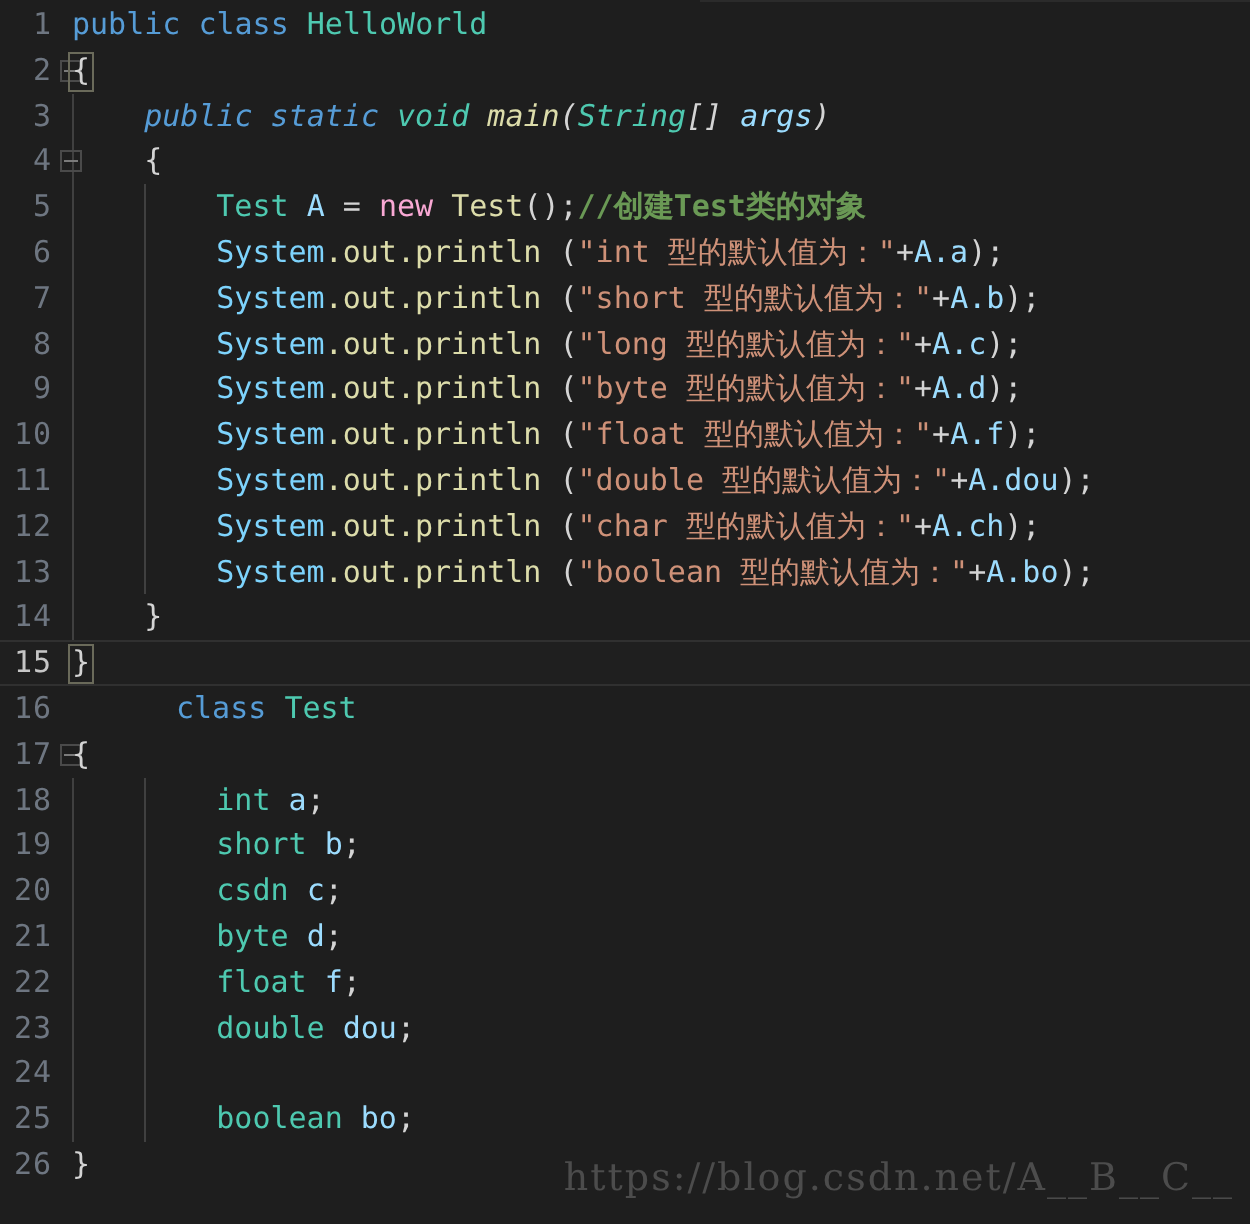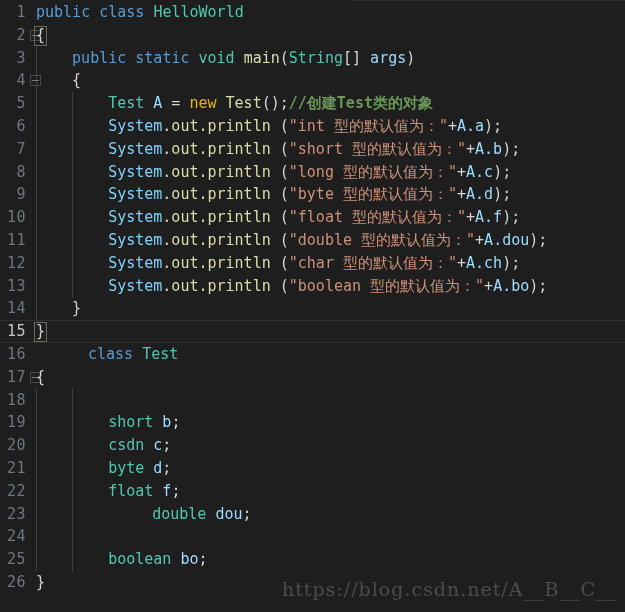--- a/index.html
+++ b/index.html
@@ -131,21 +131,21 @@
     pointer-events: none;
   }
 
   
   .kw    { color: #569cd6; }   
   .type  { color: #4ec9b0; }   
   .fn    { color: #dcdcaa; }   
   .var   { color: #9cdcfe; }   
   .str   { color: #ce9178; }   
   .cmt   { color: #6a9955; font-weight: bold; }   
-  .newkw { color: #eab308; }   
+  .newkw { color: #f9a8d4; }   
   .plain { color: #d4d4d4; }   
   .sys   { color: #7dd3fc; }   
 
   
   .watermark {
     position: absolute;
     right: 8px;
     bottom: 12px;
     font-family: "DejaVu Serif", "Liberation Serif", serif;
     font-size: 19px;
@@ -200,39 +200,40 @@
       <div class="ln" style="top: 548.2px;">25</div>
       <div class="ln" style="top: 571px;">26</div>
       <div class="fold" style="top: 29.8px;"></div>
       <div class="fold" style="top: 75.4px;"></div>
       <div class="fold" style="top: 371.8px;"></div>
     </div>
 
   <div class="code" id="code">
       <div class="line" style="top: 1px;"><span class="txt" style="left: 36px;"><span class="kw">public </span><span class="kw">class </span><span class="type">HelloWorld</span></span></div>
       <div class="line" style="top: 23.8px;"><span class="txt" style="left: 36px;"><span class="plain">{</span></span></div>
-      <div class="line" style="top: 46.6px;"><span class="txt" style="left: 72.08px;"><span class="kw">public </span><span class="kw">static </span><span class="type">void </span><span class="fn">main</span><span class="plain">(</span><span class="type">String</span><span class="plain">[] </span><span class="var">args</span><span class="plain">)</span></span></div>
+      <div class="line" style="top: 46.6px;"><span class="txt" style="left: 72.08px; font-style: italic;"><span class="kw">public </span><span class="kw">static </span><span class="type">void </span><span class="fn">main</span><span class="plain">(</span><span class="type">String</span><span class="plain">[] </span><span class="var">args</span><span class="plain">)</span></span></div>
       <div class="line" style="top: 69.4px;"><span class="txt" style="left: 72.08px;"><span class="plain">{</span></span></div>
       <div class="line" style="top: 92.2px;"><span class="txt" style="left: 108.16px;"><span class="type">Test </span><span class="var">A</span><span class="plain"> = </span><span class="newkw">new </span><span class="fn">Test</span><span class="plain">();</span><span class="cmt">//创建Test类的对象</span></span></div>
       <div class="line" style="top: 115px;"><span class="txt" style="left: 108.16px;"><span class="sys">System</span><span class="fn">.out.println</span><span class="plain"> (</span><span class="str">"int 型的默认值为："</span><span class="plain">+</span><span class="var">A</span><span class="var">.a</span><span class="plain">);</span></span></div>
       <div class="line" style="top: 137.8px;"><span class="txt" style="left: 108.16px;"><span class="sys">System</span><span class="fn">.out.println</span><span class="plain"> (</span><span class="str">"short 型的默认值为："</span><span class="plain">+</span><span class="var">A</span><span class="var">.b</span><span class="plain">);</span></span></div>
       <div class="line" style="top: 160.6px;"><span class="txt" style="left: 108.16px;"><span class="sys">System</span><span class="fn">.out.println</span><span class="plain"> (</span><span class="str">"long 型的默认值为："</span><span class="plain">+</span><span class="var">A</span><span class="var">.c</span><span class="plain">);</span></span></div>
       <div class="line" style="top: 183.4px;"><span class="txt" style="left: 108.16px;"><span class="sys">System</span><span class="fn">.out.println</span><span class="plain"> (</span><span class="str">"byte 型的默认值为："</span><span class="plain">+</span><span class="var">A</span><span class="var">.d</span><span class="plain">);</span></span></div>
       <div class="line" style="top: 206.2px;"><span class="txt" style="left: 108.16px;"><span class="sys">System</span><span class="fn">.out.println</span><span class="plain"> (</span><span class="str">"float 型的默认值为："</span><span class="plain">+</span><span class="var">A</span><span class="var">.f</span><span class="plain">);</span></span></div>
       <div class="line" style="top: 229px;"><span class="txt" style="left: 108.16px;"><span class="sys">System</span><span class="fn">.out.println</span><span class="plain"> (</span><span class="str">"double 型的默认值为："</span><span class="plain">+</span><span class="var">A</span><span class="var">.dou</span><span class="plain">);</span></span></div>
       <div class="line" style="top: 251.8px;"><span class="txt" style="left: 108.16px;"><span class="sys">System</span><span class="fn">.out.println</span><span class="plain"> (</span><span class="str">"char 型的默认值为："</span><span class="plain">+</span><span class="var">A</span><span class="var">.ch</span><span class="plain">);</span></span></div>
       <div class="line" style="top: 274.6px;"><span class="txt" style="left: 108.16px;"><span class="sys">System</span><span class="fn">.out.println</span><span class="plain"> (</span><span class="str">"boolean 型的默认值为："</span><span class="plain">+</span><span class="var">A</span><span class="var">.bo</span><span class="plain">);</span></span></div>
       <div class="line" style="top: 297.4px;"><span class="txt" style="left: 72.08px;"><span class="plain">}</span></span></div>
       <div class="line" style="top: 320.2px;"><span class="txt" style="left: 36px;"><span class="plain">}</span></span></div>
       <div class="line" style="top: 343px;"><span class="txt" style="left: 52px; margin-left: 36px;"><span class="kw">class </span><span class="type">Test</span></span></div>
       <div class="line" style="top: 365.8px;"><span class="txt" style="left: 36px;"><span class="plain">{</span></span></div>
+      <div class="line" style="top: 388.6px;"><span class="txt" style="left: 108.16px;"><span class="type">int </span><span class="var">a</span><span class="plain">;</span></span></div>
       <div class="line" style="top: 411.4px;"><span class="txt" style="left: 108.16px;"><span class="type">short </span><span class="var">b</span><span class="plain">;</span></span></div>
       <div class="line" style="top: 434.2px;"><span class="txt" style="left: 108.16px;"><span class="type">csdn </span><span class="var">c</span><span class="plain">;</span></span></div>
       <div class="line" style="top: 457px;"><span class="txt" style="left: 108.16px;"><span class="type">byte </span><span class="var">d</span><span class="plain">;</span></span></div>
       <div class="line" style="top: 479.8px;"><span class="txt" style="left: 108.16px;"><span class="type">float </span><span class="var">f</span><span class="plain">;</span></span></div>
-      <div class="line" style="top: 502.6px;"><span class="txt" style="left: 108.16px; margin-left: 44px;"><span class="type">double </span><span class="var">dou</span><span class="plain">;</span></span></div>
+      <div class="line" style="top: 502.6px;"><span class="txt" style="left: 108.16px;"><span class="type">double </span><span class="var">dou</span><span class="plain">;</span></span></div>
       <div class="line" style="top: 548.2px;"><span class="txt" style="left: 108.16px; text-align: center;"><span class="type">boolean </span><span class="var">bo</span><span class="plain">;</span></span></div>
       <div class="line" style="top: 571px;"><span class="txt" style="left: 36px;"><span class="plain">}</span></span></div>
     </div>
 
   <div class="watermark">https://blog.csdn.net/A__B__C__</div>
 
 </div>
 
 </body></html>

